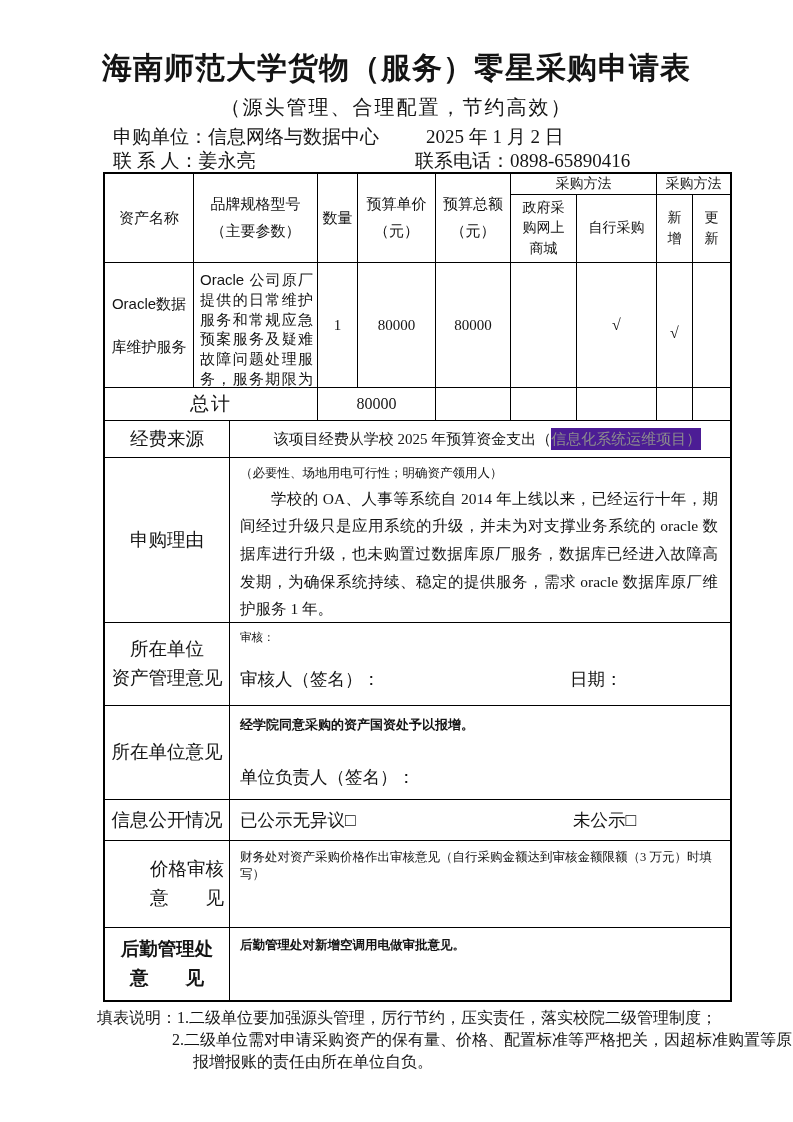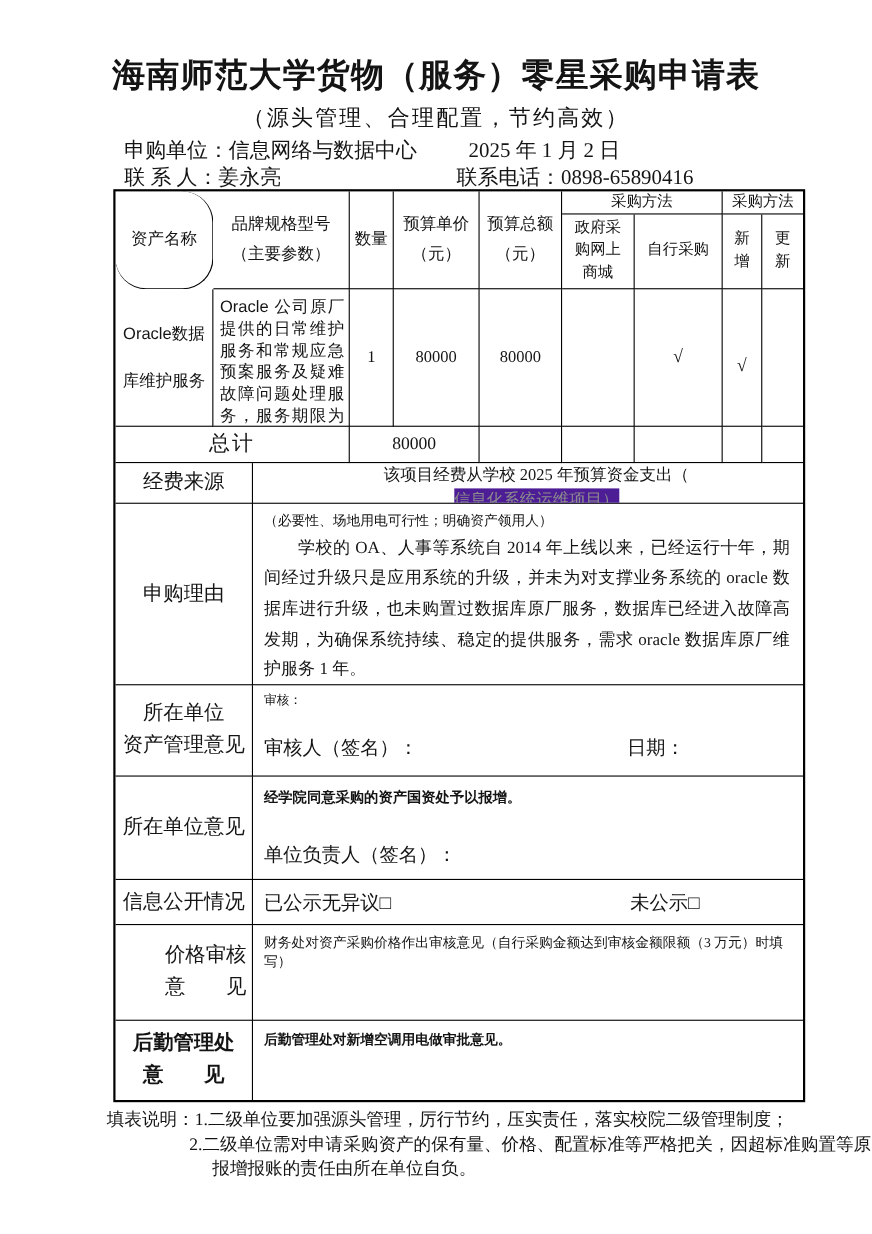--- a/index.html
+++ b/index.html
@@ -71,21 +71,21 @@
   <div class="abs info-line" style="left:426px; top:124px;">2025 年 1 月 2 日</div>
   <div class="abs info-line" style="left:113px; top:148px;">
     <span>联 系 人：</span><span>姜永亮</span>
   </div>
   <div class="abs info-line" style="left:415px; top:148px;">
     <span>联系电话：</span><span>0898-65890416</span>
   </div>
 
   <div class="abs form-table">
 
-    <div class="cell" style="left:0; top:0; width:89px; height:89px;border-radius:28px;">
+    <div class="cell" style="left:0; top:0; width:89px; height:89px;">
       <span>资产名称</span>
     </div>
     <div class="cell" style="left:89px; top:0; width:124px; height:89px; line-height:1.8;">
       <span>品牌规格型号</span>
       <span>（主要参数）</span>
     </div>
     <div class="cell" style="left:213px; top:0; width:40px; height:89px;">
       <span>数量</span>
     </div>
     <div class="cell" style="left:253px; top:0; width:78px; height:89px; line-height:1.8;">
@@ -151,21 +151,21 @@
     </div>
     <div class="cell" style="left:331px; top:214px; width:75px; height:33px;"></div>
     <div class="cell" style="left:406px; top:214px; width:66px; height:33px;"></div>
     <div class="cell" style="left:472px; top:214px; width:80px; height:33px;"></div>
     <div class="cell" style="left:552px; top:214px; width:36px; height:33px;"></div>
     <div class="cell no-r" style="left:588px; top:214px; width:37px; height:33px;"></div>
 
     <div class="cell sec-label" style="left:0; top:247px; width:125px; height:37px;">
       <span>经费来源</span>
     </div>
-    <div class="cell sec-content left-align no-r" style="left:125px; top:247px; width:500px; height:37px; padding-left:15px; flex-direction:column; align-items:center;">
+    <div class="cell sec-content left-align no-r" style="left:125px; top:247px; width:500px; height:37px; justify-content:center; padding-left:15px; flex-direction:row; align-items:center;">
       <span>该项目经费从学校 2025 年预算资金支出（</span>
         <span class="hl">信息化系统运维项目）</span>
     </div>
 
     <div class="cell sec-label" style="left:0; top:284px; width:125px; height:165px;">
       <span>申购理由</span>
     </div>
     <div class="cell left-align no-r" style="left:125px; top:284px; width:500px; height:165px;">
       <div class="small-note" style="padding:7px 0 3px 10px;">（必要性、场地用电可行性；明确资产领用人）</div>
       <div style="font-size:15.5px; line-height:1.78; text-indent:2em; text-align:justify; padding:0 12px 0 10px; width:100%;">学校的 OA、人事等系统自 2014 年上线以来，已经运行十年，期间经过升级只是应用系统的升级，并未为对支撑业务系统的 oracle 数据库进行升级，也未购置过数据库原厂服务，数据库已经进入故障高发期，为确保系统持续、稳定的提供服务，需求 oracle 数据库原厂维护服务 1 年。</div>

